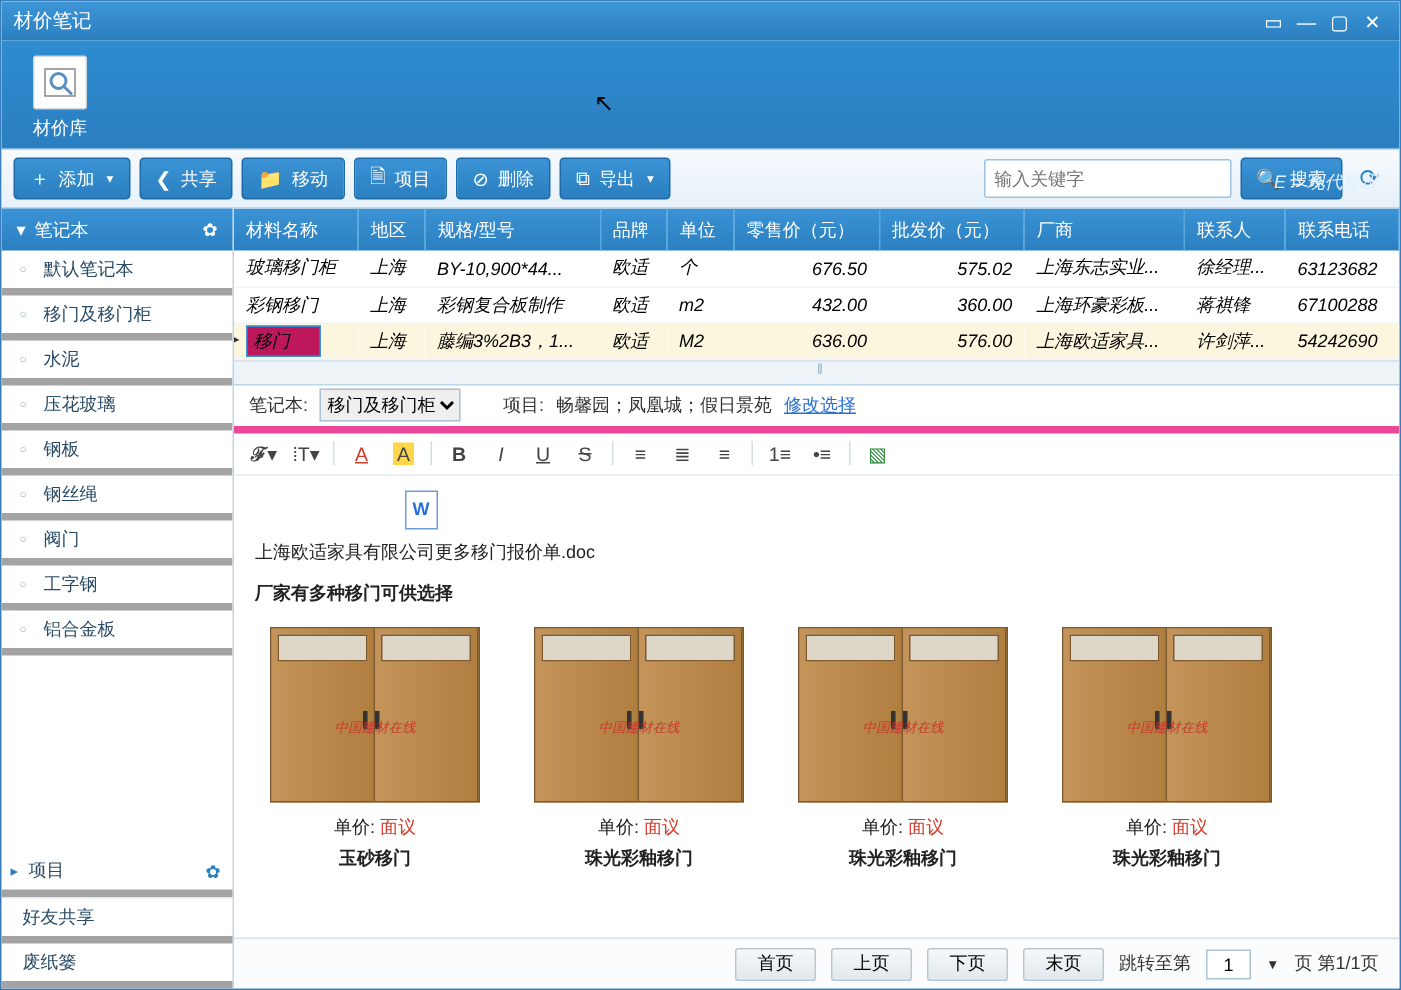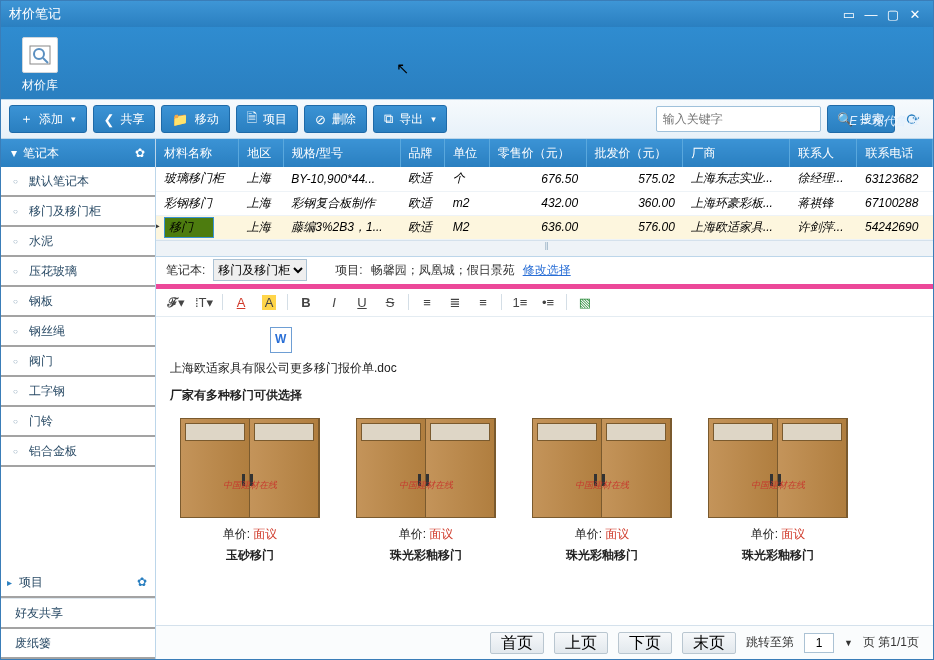--- a/index.html
+++ b/index.html
@@ -30,41 +30,41 @@
 
 
 .main { display:flex; height: calc(660px - 26px - 72px - 40px - 2px); }
 
 
 .sidebar { width:155px; border-right:1px solid #bcd6ea; display:flex; flex-direction:column; font-size:12px; color:#2a4b66; }
 .side-header { height:28px; background: linear-gradient(#3b93d5,#2a7fc0); color:#fff; display:flex; align-items:center; padding:0 10px; gap:6px; font-size:12px; }
 .side-header .spacer { flex:1; }
 .side-header .gear { cursor:pointer; }
 .side-list { flex:1; overflow:auto; }
-.side-item { height:30px; display:flex; align-items:center; padding-left:28px; cursor:pointer; position:relative; border-bottom:2px solid #a3a3a3;text-align:center; }
+.side-item { height:30px; display:flex; align-items:center; padding-left:28px; cursor:pointer; position:relative; border-bottom:5px solid #a3a3a3;text-align:center; }
 .side-item::before { content:"○"; position:absolute; left:12px; font-size:8px; color:#8aa4b8; }
 .side-item.expandable { padding-left:18px; }
 .side-item.expandable::before { content:"▸"; left:6px; font-size:10px; color:#2a7fc0; }
 .side-item .spacer { flex:1; }
 .side-item .gear2 { color:#2a7fc0; font-size:12px; margin-right:8px; cursor:pointer; }
 .side-bottom { border-top:1px solid #dfe8ef; }
 .side-bottom .side-item { padding-left:14px; }
 .side-bottom .side-item::before { content:""; }
 
 
 .content { flex:1; display:flex; flex-direction:column; overflow:hidden; }
 
 
 .table-wrap { border-bottom:1px solid #bcd6ea; }
 table { width:100%; border-collapse:collapse; font-size:12px; }
 thead th { background: linear-gradient(#3b93d5,#2a7fc0); color:#fff; font-weight:normal; height:28px; border-right:1px solid #5aa8dd; text-align:left; padding:0 8px; white-space:nowrap; }
 tbody td { height:24px; border-bottom:1px solid #eef3f7; padding:0 8px; white-space:nowrap; overflow:hidden; text-overflow:ellipsis;font-style:italic; }
 tbody tr.selected { background:#fdf6de; }
 tbody tr.selected td:first-child { position:relative; }
-.cell-edit { border:1px solid #3b93d5; background:#4d7c0f; display:inline-block; padding:1px 4px; min-width:50px; }
+.cell-edit { border:1px solid #3b93d5; background:#be185d; display:inline-block; padding:1px 4px; min-width:50px; }
 .row-indicator { position:absolute; left:-2px; top:4px; font-size:10px; color:#333; }
 .num { text-align:right; }
 .hscroll { height:16px; background:#eef3f7; border-top:1px solid #d4e1ec; position:relative; }
 .hscroll::after { content:"‖"; position:absolute; left:50%; top:0; font-size:10px; color:#9ab2c5; }
 
 
 .note-meta { height:32px; display:flex; align-items:center; gap:8px; padding:0 10px; font-size:12px; color:#333; border-bottom:5px solid #ec4899; }
 .note-meta select { height:22px; font-size:12px; border:1px solid #abc2d4; }
 .note-meta a { color:#2a6fd6; text-decoration:underline; cursor:pointer; }
 
@@ -76,35 +76,35 @@
 
 
 .editor-body { flex:1; overflow:auto; padding:10px 14px; font-size:12px; color:#222; }
 .doc-icon { width:22px; height:26px; border:1px solid #6e9ed4; background:#fff; display:inline-block; position:relative; margin-left:100px; }
 .doc-icon::after { content:"W"; color:#2a6fd6; font-weight:bold; position:absolute; left:4px; top:4px; font-size:12px; }
 .doc-line { margin:4px 0 10px 0; }
 .bold-line { font-weight:bold; margin:6px 0 10px 0; }
 
 .door-row { display:flex; gap:36px; padding:4px 10px; }
 .door { width:140px; display:flex; flex-direction:column; align-items:center; }
-.door-img { width:140px; height:100px; background:#b98a4a; border:1px solid #7a5a2e; position:relative; display:flex; }
+.door-img { width:140px; height:117px; background:#b98a4a; border:1px solid #7a5a2e; position:relative; display:flex; }
 .door-panel { flex:1; border-right:1px solid #7a5a2e; position:relative; background:linear-gradient(90deg,#c4945a,#b07e3f); }
 .door-panel:last-child { border-right:none; }
 .door-glass { position:absolute; top:4px; left:4px; right:4px; height:18px; background:#ded6c6; border:1px solid #7a5a2e; }
 .door-handle { position:absolute; top:55px; width:3px; height:12px; background:#333; }
 .door-panel:first-child .door-handle { right:4px; }
 .door-panel:last-child .door-handle { left:4px; }
 .door-logo { position:absolute; top:60px; left:0; right:0; text-align:center; font-size:9px; color:#c73a2e; font-style:italic; }
 .door-price { margin-top:8px; font-size:12px; }
 .door-price .neg { color:#d03a2a; }
 .door-name { font-weight:bold; font-size:12px; margin-top:4px; }
 
 
 .pager { height:34px; border-top:1px solid #d4e1ec; display:flex; align-items:center; justify-content:flex-end; gap:10px; padding:0 14px; font-size:12px; color:#333; background:#fafcfd; }
-.pager button { height:22px; min-width:54px; background:linear-gradient(#f6f8fa,#e2e8ed); border:1px solid #b9c6d0; border-radius:2px; cursor:pointer; font-size:16px; }
+.pager button { height:22px; min-width:54px; background:linear-gradient(#f6f8fa,#e2e8ed); border:1px solid #b9c6d0; border-radius:2px; cursor:pointer; font-size:12px; }
 .pager input { width:30px; height:20px; border:1px solid #abc2d4; text-align:center; font-size:12px; }
 </style>
 </head>
 <body>
 
 <div class="title-bar">
   <span>材价笔记</span>
   <div class="spacer"></div>
   <div class="win-btns">
     <div class="win-btn">▭</div>
@@ -178,21 +178,20 @@
     </div>
     <div class="side-list" id="side-list">
         <div class="side-item">默认笔记本</div>
         <div class="side-item">移门及移门柜</div>
         <div class="side-item">水泥</div>
         <div class="side-item">压花玻璃</div>
         <div class="side-item">钢板</div>
         <div class="side-item">钢丝绳</div>
         <div class="side-item">阀门</div>
         <div class="side-item">工字钢</div>
-        <div class="side-item">门铃</div>
         <div class="side-item">铝合金板</div>
       </div>
     <div class="side-item expandable">
       <span>项目</span>
       <div class="spacer"></div>
       <span class="gear2">✿</span>
     </div>
     <div class="side-bottom">
       <div class="side-item">
           <span>好友共享</span>

